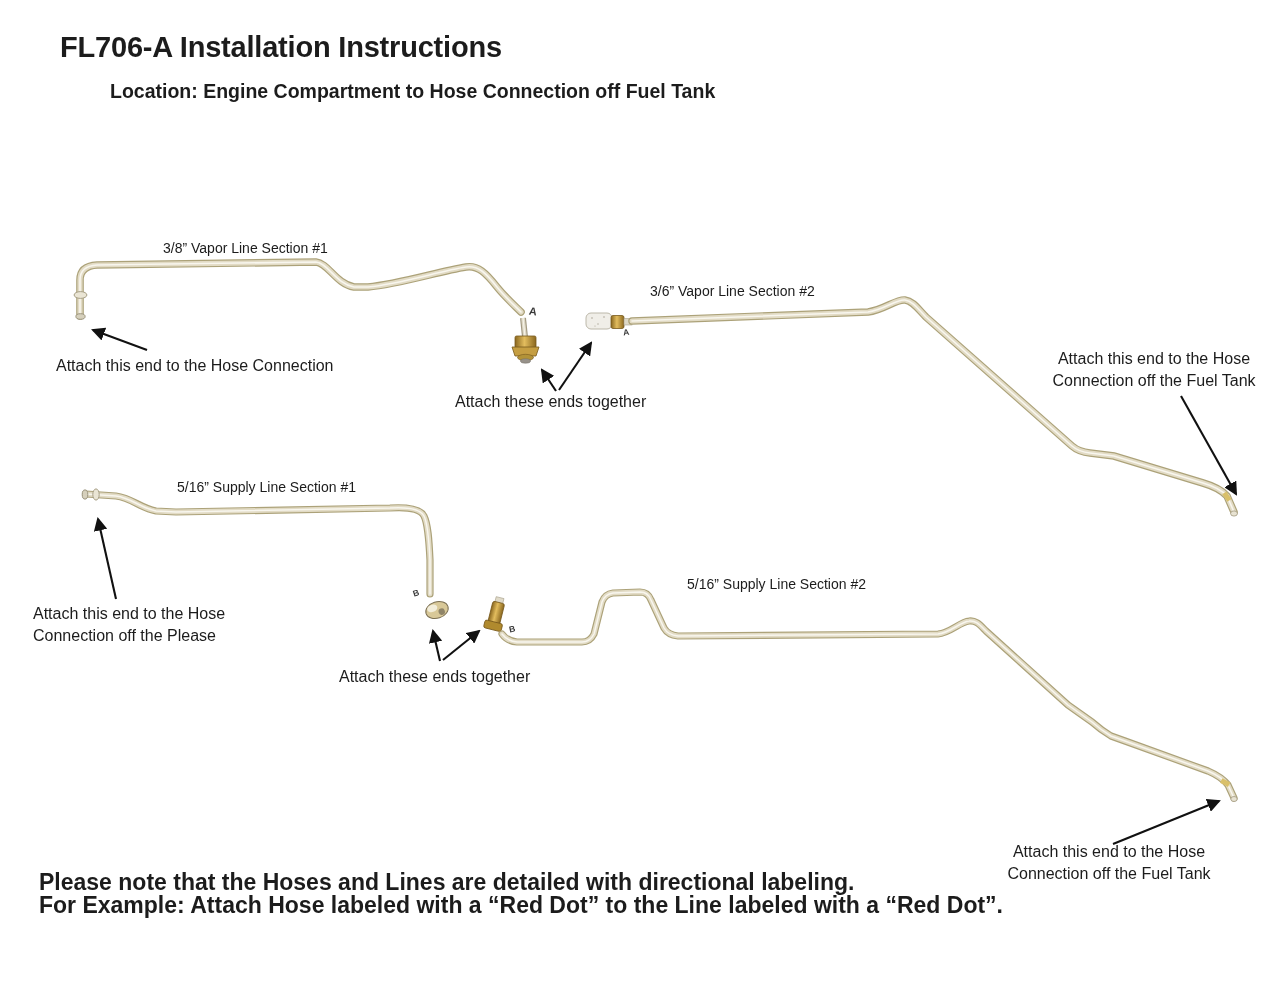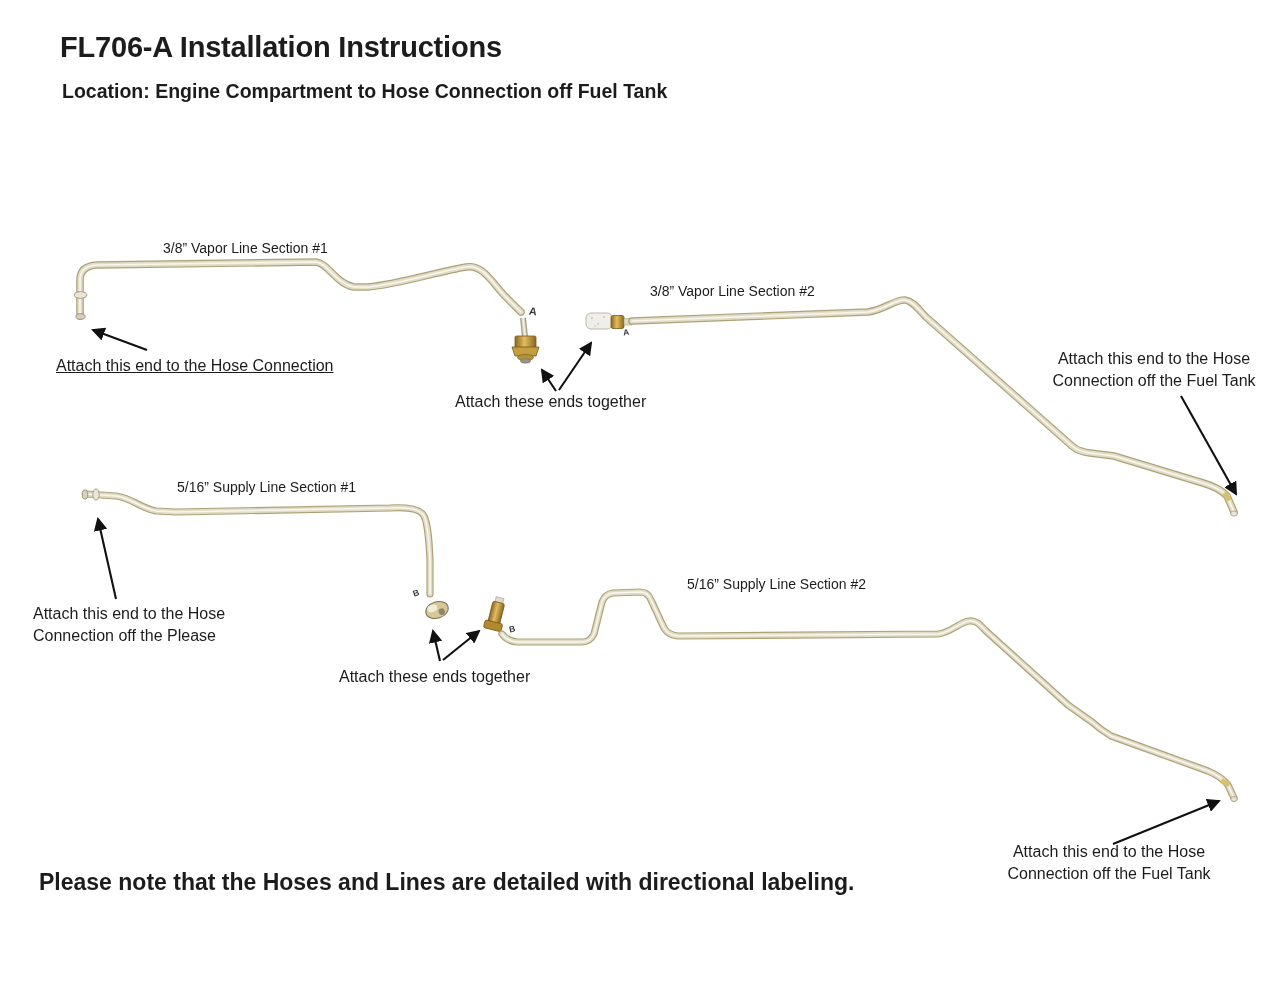--- a/index.html
+++ b/index.html
@@ -3,21 +3,21 @@
 <meta charset="utf-8">
 <title>FL706-A Installation Instructions</title>
 <style>
   html,body{margin:0;padding:0;background:#ffffff;}
   #sheet{
     position:relative;width:1280px;height:989px;background:#ffffff;overflow:hidden;
     font-family:"Liberation Sans", sans-serif;color:#1c1c1c;
   }
   .abs{position:absolute;white-space:nowrap;}
   .title{font-size:29px;font-weight:700;letter-spacing:-0.2px;}
-  .h2{font-size:19.5px;font-weight:700;}
+  .h2{font-size:19.5px;font-weight:700;margin-left:48px;}
   .dlabel{font-size:14px;font-weight:400;}
   .callout{font-size:16px;font-weight:400;line-height:21.5px;}
   .callout.center{text-align:center;white-space:normal;}
   .note{font-size:23px;font-weight:700;line-height:22.5px;}
   .marker-letter{font-size:11px;font-weight:600;color:#3a3a3a;}
   .marker-letter.tiny{font-size:8.5px;font-weight:600;}
   svg{position:absolute;left:0;top:0;}
 </style>
 </head>
 <body>
@@ -109,30 +109,30 @@
       <path d="M440,661 L433,631" marker-end="url(#ah)"></path>
       <path d="M443,660 L479,631" marker-end="url(#ah)"></path>
       <path d="M1113,844 L1219,801" marker-end="url(#ah)"></path>
     </g>
   </svg>
 
   <div class="abs title" style="left:60px;top:31px;">FL706-A Installation Instructions</div>
   <div class="abs h2" style="left:62px;top:80px;">Location: Engine Compartment to Hose Connection off Fuel Tank</div>
 
   <div class="abs dlabel" style="left:163px;top:240px;">3/8” Vapor Line Section #1</div>
-  <div class="abs dlabel" style="left:650px;top:283px;">3/8” Vapor Line Section #2</div>
+  <div class="abs dlabel" style="left:650px;top:283px;">3/6” Vapor Line Section #2</div>
   <div class="abs dlabel" style="left:171px;top:479px;margin-left:6px;">5/16” Supply Line Section #1</div>
   <div class="abs dlabel" style="left:687px;top:576px;">5/16” Supply Line Section #2</div>
 
   <span class="abs marker-letter" style="left:529px;top:305px;transform:rotate(8deg);">A</span>
   <span class="abs marker-letter tiny" style="left:623px;top:327px;transform:rotate(-8deg);">A</span>
   <span class="abs marker-letter tiny" style="left:413px;top:588px;transform:rotate(-18deg);">B</span>
   <span class="abs marker-letter tiny" style="left:509px;top:624px;transform:rotate(-12deg);">B</span>
 
-  <div class="abs callout" style="left:56px;top:355px;text-decoration:underline;">
+  <div class="abs callout" style="left:56px;top:355px;">
     <div>Attach this end to the Hose Connection</div>
   </div>
 
   <div class="abs callout" style="left:455px;top:391px;">Attach these ends together</div>
 
   <div class="abs callout center" style="left:1043px;top:348px;width:222px;">
     <div>Attach this end to the Hose</div>
     <div>Connection off the Fuel Tank</div>
   </div>
 
@@ -143,15 +143,16 @@
 
   <div class="abs callout" style="left:339px;top:666px;">Attach these ends together</div>
 
   <div class="abs callout center" style="left:998px;top:841px;width:222px;">
     <div>Attach this end to the Hose</div>
     <div>Connection off the Fuel Tank</div>
   </div>
 
   <div class="abs note" style="left:39px;top:871px;">
     <div>Please note that the Hoses and Lines are detailed with directional labeling.</div>
+    <div>For Example: Attach Hose labeled with a “Red Dot” to the Line labeled with a “Red Dot”.</div>
   </div>
 
 </div>
 
 </body></html>

